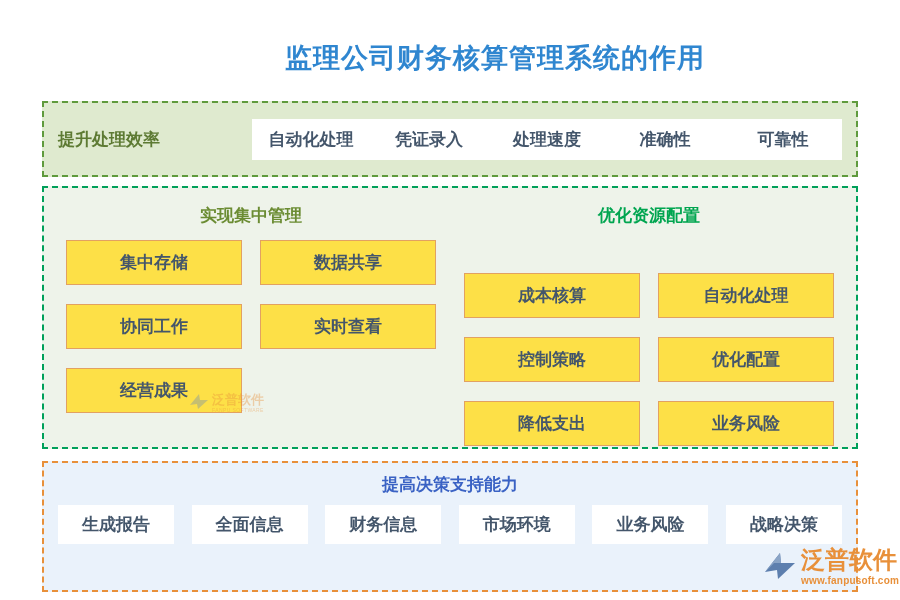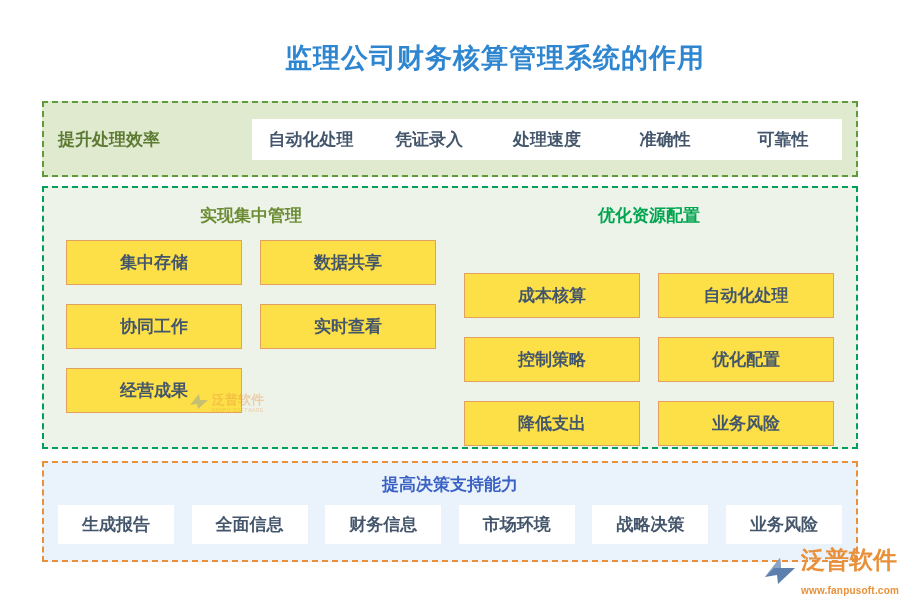--- a/index.html
+++ b/index.html
@@ -128,21 +128,21 @@
     justify-content: center;
     box-sizing: border-box;
     font-family: "Liberation Serif", "DejaVu Serif", serif;
   }
 
   
   #section-decision {
     left: 42px;
     top: 461px;
     width: 816px;
-    height: 101px;
+    height: 131px;
     background: #eaf2fb;
     border: 2px dashed #e8903a;
     padding: 10px 14px 0 14px;
   }
   #section-decision .sec-heading {
     text-align: center;
     font-size: 17px;
     font-weight: bold;
     color: #3a62c4;
     margin-bottom: 9px;
@@ -206,21 +206,21 @@
     font-weight: bold;
     color: #e8903a;
     letter-spacing: 0px;
     font-family: "Liberation Sans", sans-serif;
   }
   #brand-logo .logo-url {
     font-size: 10px;
     font-weight: bold;
     color: #e8903a;
     letter-spacing: 0.2px;
-    margin-top: 14px;
+    margin-top: 4px;
     font-family: "Liberation Sans", sans-serif;
   }
 </style>
 </head>
 <body>
 
 <div id="page-title">监理公司财务核算管理系统的作用</div>
 
 <div class="section" id="section-efficiency">
   <div class="row-label">提升处理效率</div>
@@ -262,22 +262,22 @@
   </div>
 </div>
 
 <div class="section" id="section-decision">
   <div class="sec-heading">提高决策支持能力</div>
   <div class="chips">
     <div class="chip-plain">生成报告</div>
     <div class="chip-plain">全面信息</div>
     <div class="chip-plain">财务信息</div>
     <div class="chip-plain">市场环境</div>
+    <div class="chip-plain">业务风险</div>
     <div class="chip-plain">战略决策</div>
-    <div class="chip-plain">业务风险</div>
   </div>
 </div>
 
 <div id="watermark-center">
   <span>
     <svg width="22" height="20" viewBox="0 0 22 20">
       <path d="M2 14 L11 3 L12 9 L20 9 L10 18 L9 13 Z" fill="#6f8cb5"></path>
     </svg>
   </span>
   <span class="wm-text">

